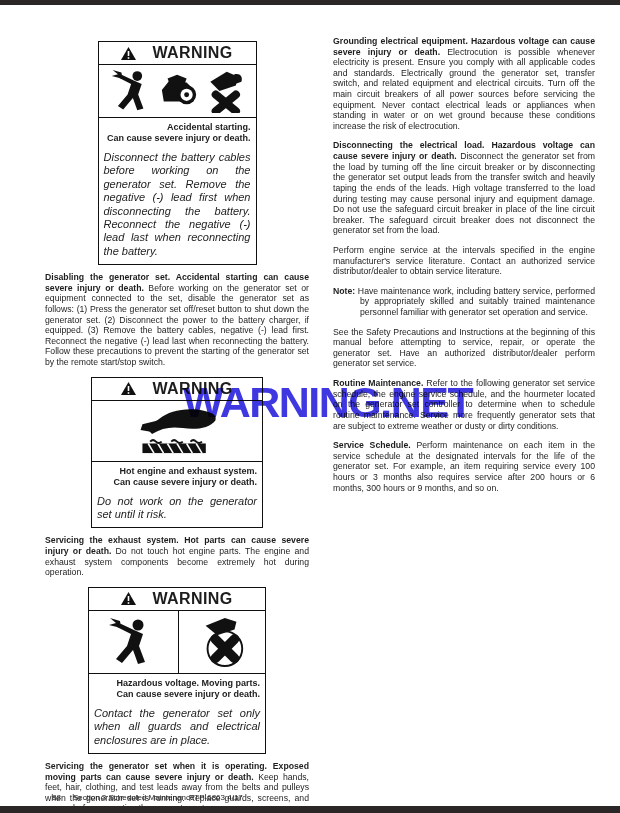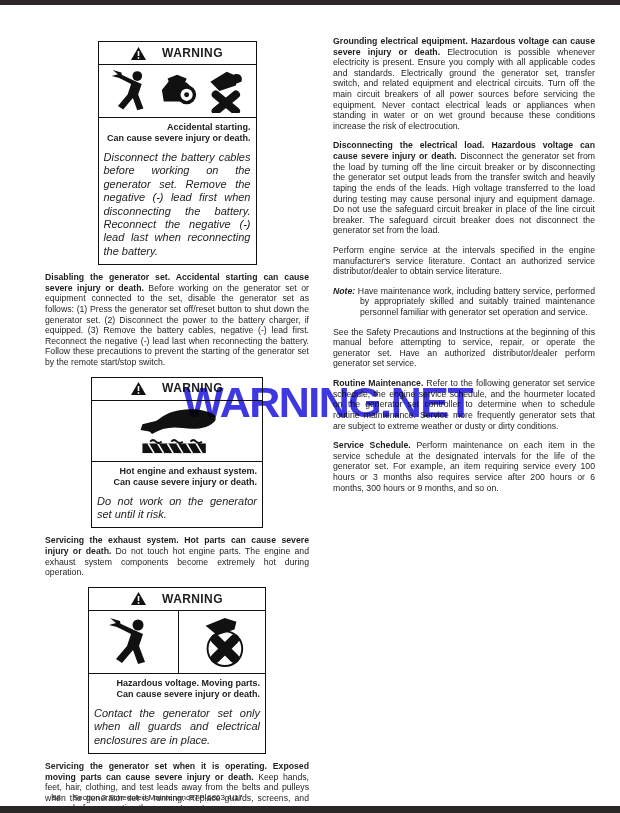--- a/index.html
+++ b/index.html
@@ -12,32 +12,32 @@
   .col-left{left:45px;width:264px;}
   .col-right{left:317px;width:262px;margin-left:16px;}
   .para{margin:0 0 9px 0;}
   .para b{font-weight:bold;}
 
   .warnbox{border:1.6px solid #101010;background:#fff;}
   .wb1{width:157px;margin:5px auto 7px auto;}
   .wb2{width:170px;margin:7px auto 7px auto;}
   .wb3{width:176px;margin:5px auto 7px auto;}
   .wb-header{display:flex;align-items:center;justify-content:center;gap:16px;height:22px;
-             border-bottom:1.6px solid #101010;font-weight:bold;font-size:12px;letter-spacing:.4px;}
+             border-bottom:1.6px solid #101010;font-weight:bold;font-size:16px;letter-spacing:.4px;}
   .wb-icons{display:flex;align-items:center;justify-content:center;gap:3px;
             border-bottom:1.6px solid #101010;padding:4px 3px;}
   .wb-icons.split{padding:0;}
   .wb-cell{flex:1 1 50%;display:flex;align-items:center;justify-content:center;padding:5px 2px;}
   .wb-cell + .wb-cell{border-left:1.4px solid #101010;}
   .wb-text{padding:4px 5px 6px 5px;}
   .wb-heading{font-weight:bold;font-size:9px;line-height:1.22;margin:0 0 7px 0;text-align:right;}
   .wb-body{margin:0;font-size:11px;line-height:1.22;text-align:justify;font-style:italic;}
 
   .note{padding-left:27px;text-indent:-27px;}
-  .note b{font-weight:bold;font-style:italic;}
+  .note b{font-weight:bold;}
 
   .footer{position:absolute;left:52px;right:44px;top:793px;font-size:8px;
           display:flex;color:#222;}
   .footer .fl{display:flex;gap:12px;}
 
   .watermark{position:absolute;left:183px;top:378px;font-size:43px;font-weight:bold;
              color:#2a22dd;letter-spacing:-1.5px;opacity:.9;mix-blend-mode:multiply;
              white-space:nowrap;pointer-events:none;}
   svg{display:block;}
 </style>

